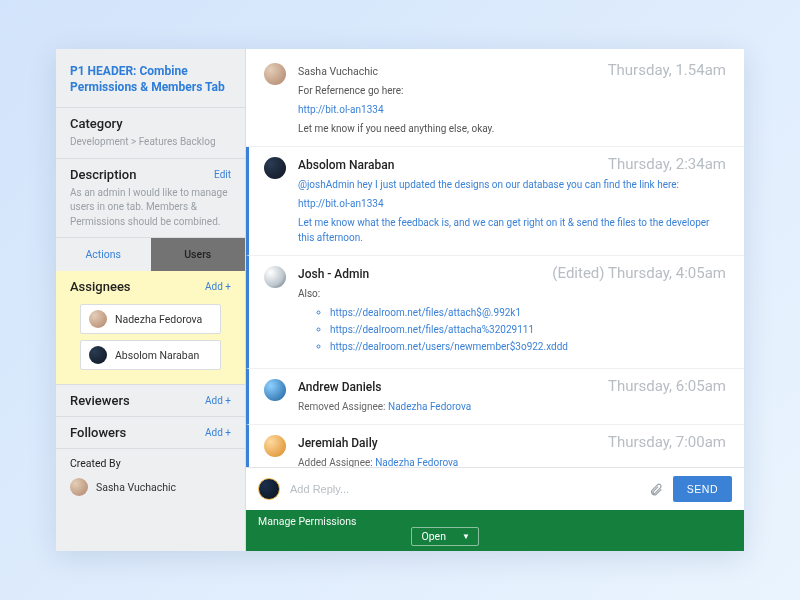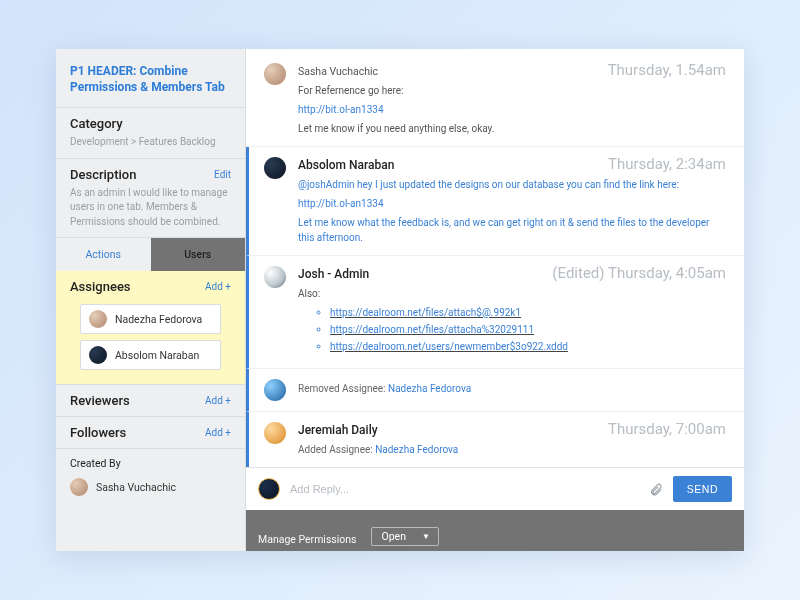--- a/index.html
+++ b/index.html
@@ -82,21 +82,21 @@
   .comment.unread { border-left: 3px solid #3b82d6; padding-left: 15px; }
   .comment .avatar { width: 22px; height: 22px; margin-top: 2px; }
   .comment .body { flex: 1; margin-left: 12px; }
   .author-row { display: flex; justify-content: space-between; align-items: baseline; }
   .author { font-size: 12px; color: #222; font-weight: 500; }
   .comment.muted .author { font-size: 10.5px; color: #555; font-weight: 400; }
   .ts { font-size: 15px; color: #b7bdc3; }
   .text { font-size: 10px; color: #555; line-height: 1.5; margin-top: 4px; }
   .comment.active .text { color: #3b82d6; }
   .link { color: #3b82d6; text-decoration: none; }
-  .bullets { margin: 4px 0 4px 32px; text-decoration: underline; }
+  .bullets { margin: 4px 0 4px 32px; }
   .bullets li { font-size: 10px; color: #3b82d6; margin: 6px 0; list-style: circle; }
   .sys .text { font-size: 10px; color: #666; }
   .sys .text .link { color: #3b82d6; }
 
   
   .replybar {
     border-top: 1px solid #e1e4e7;
     display: flex; align-items: center;
     padding: 8px 12px;
     gap: 10px;
@@ -112,23 +112,23 @@
   }
   .send-btn {
     background: #3b82d6; color: #fff;
     border: none; padding: 7px 14px;
     font-size: 10.5px; letter-spacing: .5px;
     border-radius: 2px; cursor: pointer;
   }
 
   
   .footerbar {
-    background: #737373; color: #fff;
-    display: flex; align-items: flex-end;
-    padding: 5px 12px; font-size: 10.5px;
+    background: #15803d; color: #fff;
+    display: flex; align-items: flex-start;
+    padding: 5px 12px; font-size: 10.5px; gap: 40px;
   }
   .footer-label { opacity: .95; margin-right: 14px; }
   .footer-select {
     display: flex; align-items: center;
     border: 1px solid rgba(255,255,255,.5);
     padding: 2px 8px 2px 10px; border-radius: 2px;
     cursor: pointer;
     margin-top: 12px;
   }
   .footer-select .caret { margin-left: 16px; font-size: 8px; }
@@ -248,20 +248,24 @@
             <li><a class="link">https://dealroom.net/files/attach$@.992k1</a></li>
             <li><a class="link">https://dealroom.net/files/attacha%32029111</a></li>
             <li><a class="link">https://dealroom.net/users/newmember$3o922.xddd</a></li>
           </ul>
         </div>
       </div>
 
       <div class="comment unread sys">
         <span class="avatar av4"></span>
         <div class="body">
+          <div class="author-row">
+            <span class="author">Andrew Daniels</span>
+            <span class="ts">Thursday, 6:05am</span>
+          </div>
           <div class="text">
             <span>Removed Assignee: </span><a class="link">Nadezha Fedorova</a>
           </div>
         </div>
       </div>
 
       <div class="comment unread sys" style="border-bottom:none;">
         <span class="avatar av5"></span>
         <div class="body">
           <div class="author-row">

